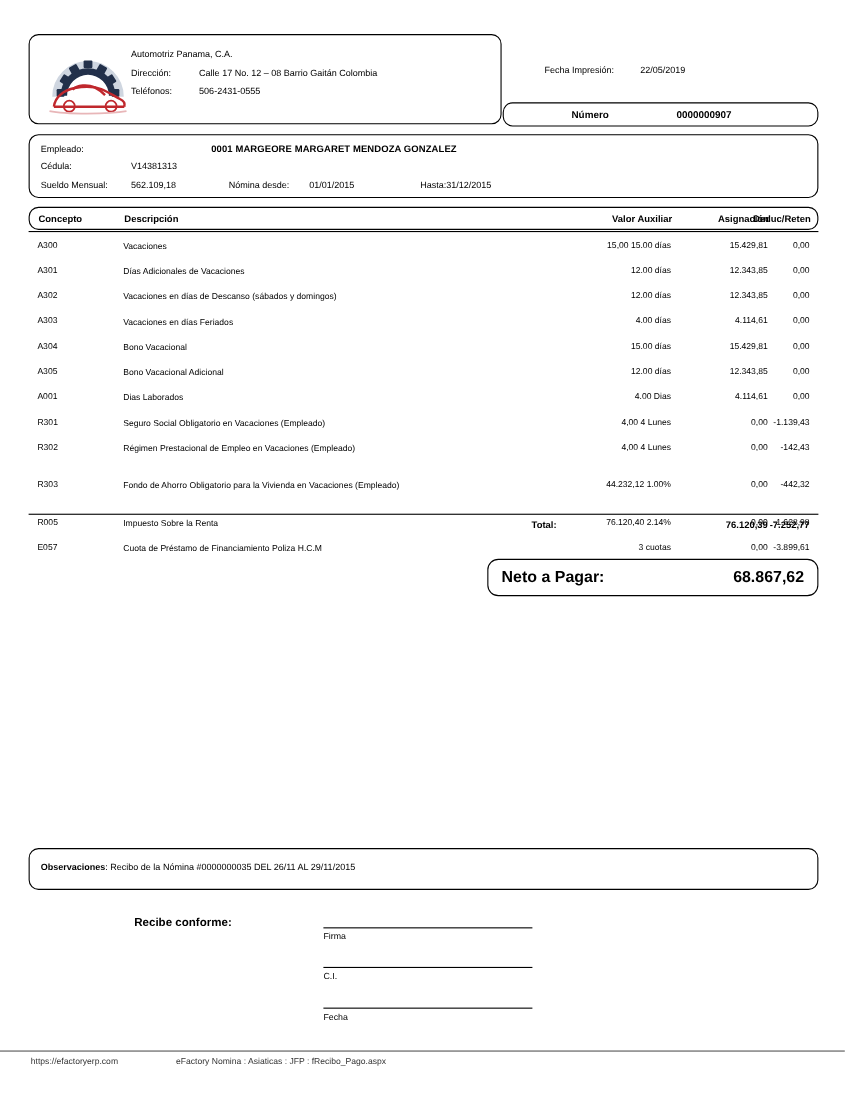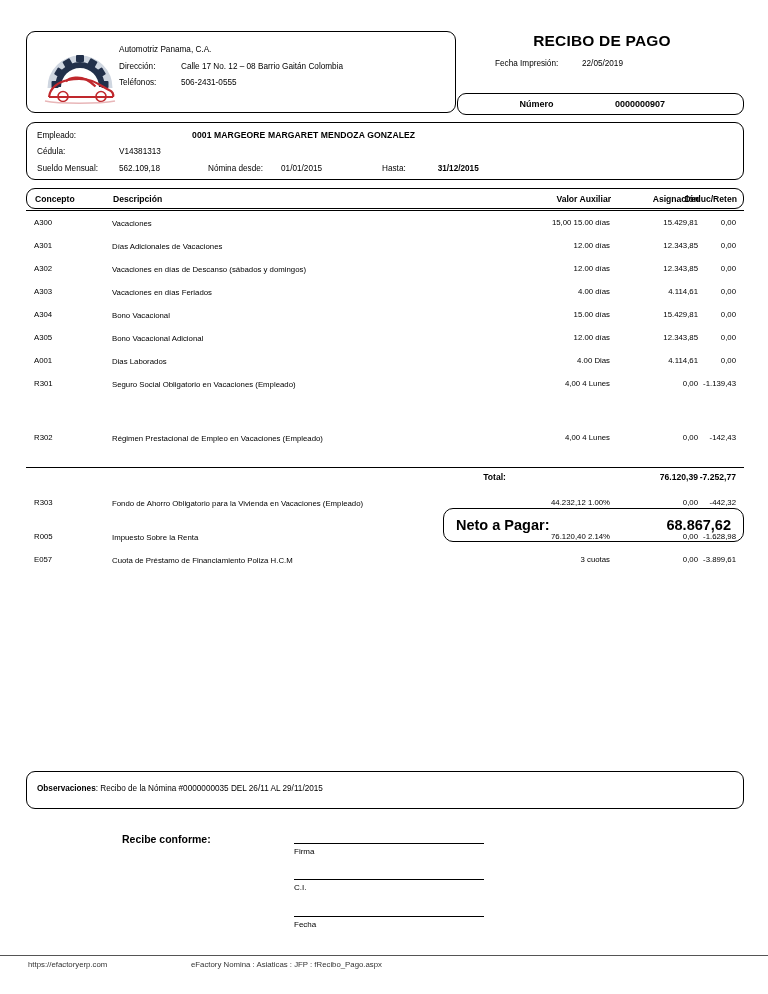--- a/index.html
+++ b/index.html
@@ -96,21 +96,21 @@
   .emp-r1 { top: 7px; }
   .emp-r2 { top: 24px; }
   .emp-r3 { top: 41px; }
   .emp-label { display: inline-block; width: 82px; }
   .emp-name { font-weight: bold; font-size: 8.6px; letter-spacing: 0.1px; margin-left: 73px;}
   .emp-ced { margin-left: 0px; }
   .emp-sueldo { display:inline-block; width: 82px; }
   .emp-nom-label { display:inline-block; margin-left: 48px;}
   .emp-nom-val { display:inline-block; margin-left: 18px;}
   .emp-hasta-label { display:inline-block; margin-left: 60px;}
-  .emp-hasta-val { display:inline-block; margin-left: 32px; font-weight: bold;}
+  .emp-hasta-val { display:inline-block; margin-left: 0;}
 
   
   .tbl-head {
     position: absolute;
     left: 26px; top: 188px;
     width: 718px; height: 21px;
     border: 1.3px solid #000;
     border-radius: 9px;
     box-sizing: border-box;
     font-size: 8.6px;
@@ -132,21 +132,21 @@
   .tbl-body {
     position: absolute;
     left: 26px; top: 216px;
     width: 718px;
     font-size: 7.8px;
   }
   .trow {
     position: relative;
     height: 23px;
   }
-  .trow.tall { height: 34px; margin-top: 31px; }
+  .trow.tall { height: 34px; }
   .c-concepto { position: absolute; left: 8px; top: 2px; }
   .c-desc     { position: absolute; left: 86px; top: 2px; width: 300px; line-height: 12.5px; }
   .c-valor    { position: absolute; left: 340px; top: 2px; width: 244px; text-align: right; }
   .c-asig     { position: absolute; left: 560px; top: 2px; width: 112px; text-align: right; }
   .c-deduc    { position: absolute; left: 640px; top: 2px; width: 70px; text-align: right; }
 
   .total-rule {
     position: absolute;
     left: 26px; top: 467px;
     width: 718px; height: 0;
@@ -217,21 +217,20 @@
     left: 28px; top: 960px;
     font-size: 7.8px;
     color: #333;
   }
   .footer-mid {
     position: absolute;
     left: 160px; top: 960px;
     font-size: 7.8px;
     color: #333;
     white-space: nowrap;
-    margin-left: 31px;
   }
 </style>
 </head>
 <body>
 
 <div class="page">
 
   <div class="company-box">
     <div class="logo">
       <svg viewBox="0 0 78 66" width="78" height="66">
@@ -268,21 +267,20 @@
         <span class="cl-label">Dirección:</span>
         <span class="cl-val">Calle 17 No. 12 – 08 Barrio Gaitán  Colombia</span>
       </div>
       <div class="cl-row">
         <span class="cl-label">Teléfonos:</span>
         <span class="cl-val">506-2431-0555</span>
       </div>
     </div>
   </div>
 
-  <div class="title-recibo">RECIBO DE PAGO</div>
 
   <div class="fecha-block">
     <div class="fecha-row">
       <span class="fecha-label">Fecha Impresión:</span>
       <span class="fecha-val">22/05/2019</span>
     </div>
   </div>
 
   <div class="numero-box">
     <span class="numero-label">Número</span>

